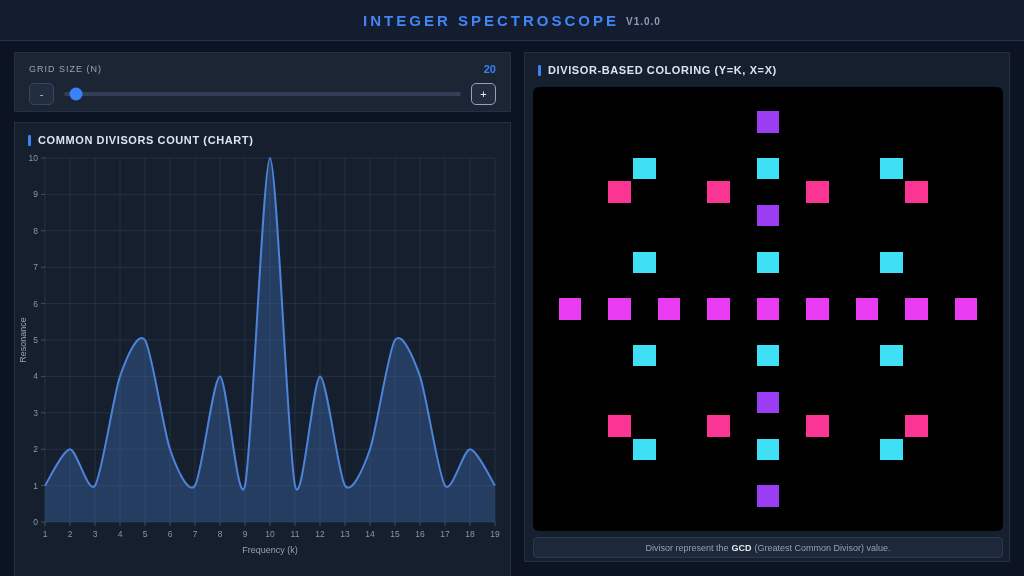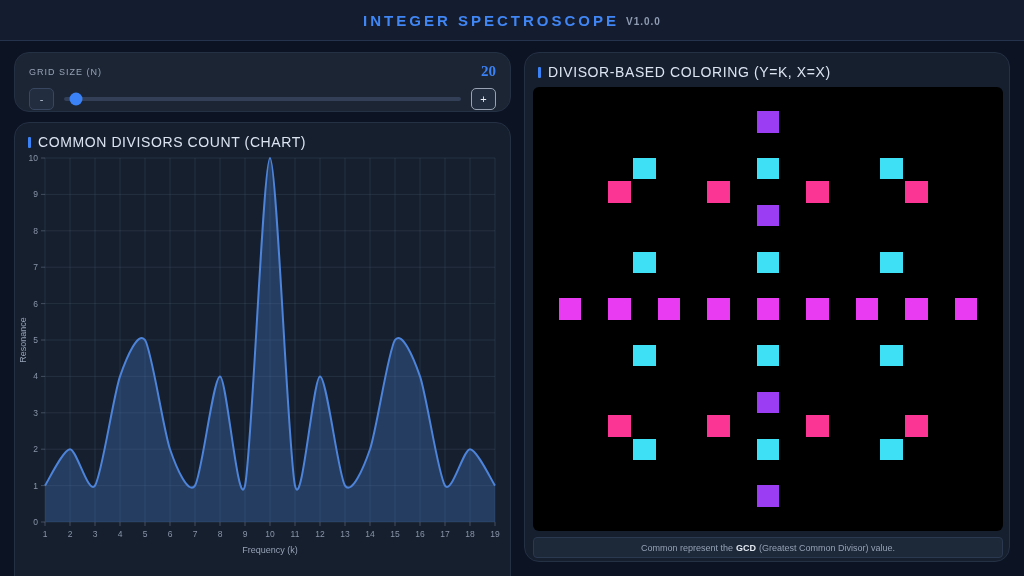--- a/index.html
+++ b/index.html
@@ -20,34 +20,34 @@
     display: flex; align-items: center; justify-content: center; gap: 7px;
   }
   .app-title { color: #4186f5; font-size: 15px; font-weight: bold; letter-spacing: 3px; }
   .app-version { color: #8e9bb3; font-size: 10px; font-weight: bold; letter-spacing: 1px; margin-top: 3px; }
 
   
   .panel {
     position: absolute;
     background: #151f2e;
     border: 1px solid #243044;
-    border-radius: 15px;
+    border-radius: 0;
   }
   .panel-title-row {
     position: absolute; left: 13px; top: 11px;
     display: flex; align-items: center; gap: 7px; z-index: 3;
   }
   .title-bar { width: 3px; height: 11px; background: #3b82f6; border-radius: 1px; }
-  .panel-title { color: #dce4f2; font-size: 14px; font-weight: normal; letter-spacing: 0.6px; }
+  .panel-title { color: #dce4f2; font-size: 11px; font-weight: bold; letter-spacing: 0.6px; }
 
   
   .slider-panel { left: 14px; top: 52px; width: 497px; height: 60px; background: #1b2534; padding: 10px 14px; }
   .slider-head { display: flex; justify-content: space-between; align-items: center; }
   .slider-label { color: #97a2b6; font-size: 9px; letter-spacing: 1px; }
-  .slider-value { color: #3b82f6; font-size: 15px; font-weight: bold; font-family: Liberation Serif, serif; }
+  .slider-value { color: #3b82f6; font-size: 11px; font-weight: bold; }
   .slider-row { display: flex; align-items: center; gap: 10px; margin-top: 8px; }
   .step-btn {
     width: 25px; height: 22px; border-radius: 5px;
     background: #222d3f; color: #b9c3d4; font-size: 11px; line-height: 20px;
     text-align: center; cursor: pointer; flex: none;
     border: 1px solid #39465f;
     font-family: "Liberation Sans", sans-serif;
   }
   .step-btn.plus { border-color: #98a2b2; color: #eef2f8; }
   .slider-track {
@@ -237,17 +237,17 @@
       <div class="gcd-cell" style="left: calc(15.7895% + 1px); top: calc(73.6842% + 1px); width: calc(5.26316% - 2px); height: calc(5.26316% - 2px); background: rgb(251, 53, 148);"></div>
       <div class="gcd-cell" style="left: calc(36.8421% + 1px); top: calc(73.6842% + 1px); width: calc(5.26316% - 2px); height: calc(5.26316% - 2px); background: rgb(251, 53, 148);"></div>
       <div class="gcd-cell" style="left: calc(57.8947% + 1px); top: calc(73.6842% + 1px); width: calc(5.26316% - 2px); height: calc(5.26316% - 2px); background: rgb(251, 53, 148);"></div>
       <div class="gcd-cell" style="left: calc(78.9474% + 1px); top: calc(73.6842% + 1px); width: calc(5.26316% - 2px); height: calc(5.26316% - 2px); background: rgb(251, 53, 148);"></div>
       <div class="gcd-cell" style="left: calc(21.0526% + 1px); top: calc(78.9474% + 1px); width: calc(5.26316% - 2px); height: calc(5.26316% - 2px); background: rgb(62, 224, 246);"></div>
       <div class="gcd-cell" style="left: calc(47.3684% + 1px); top: calc(78.9474% + 1px); width: calc(5.26316% - 2px); height: calc(5.26316% - 2px); background: rgb(62, 224, 246);"></div>
       <div class="gcd-cell" style="left: calc(73.6842% + 1px); top: calc(78.9474% + 1px); width: calc(5.26316% - 2px); height: calc(5.26316% - 2px); background: rgb(62, 224, 246);"></div>
       <div class="gcd-cell" style="left: calc(47.3684% + 1px); top: calc(89.4737% + 1px); width: calc(5.26316% - 2px); height: calc(5.26316% - 2px); background: rgb(155, 61, 242);"></div>
     </div>
   <div class="grid-footer">
-    <span>Common represent the</span>
+    <span>Divisor represent the</span>
     <b>GCD</b>
     <span>(Greatest Common Divisor) value.</span>
   </div>
 </section>
 
 </body></html>

